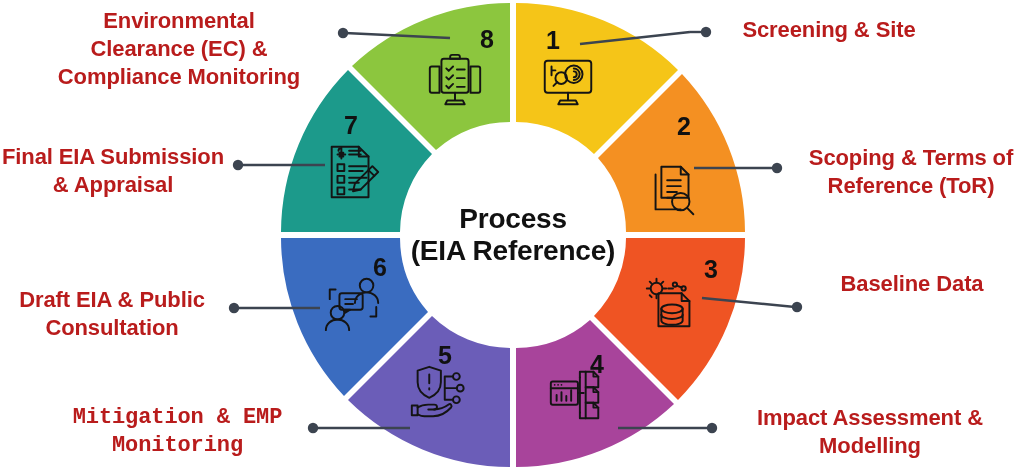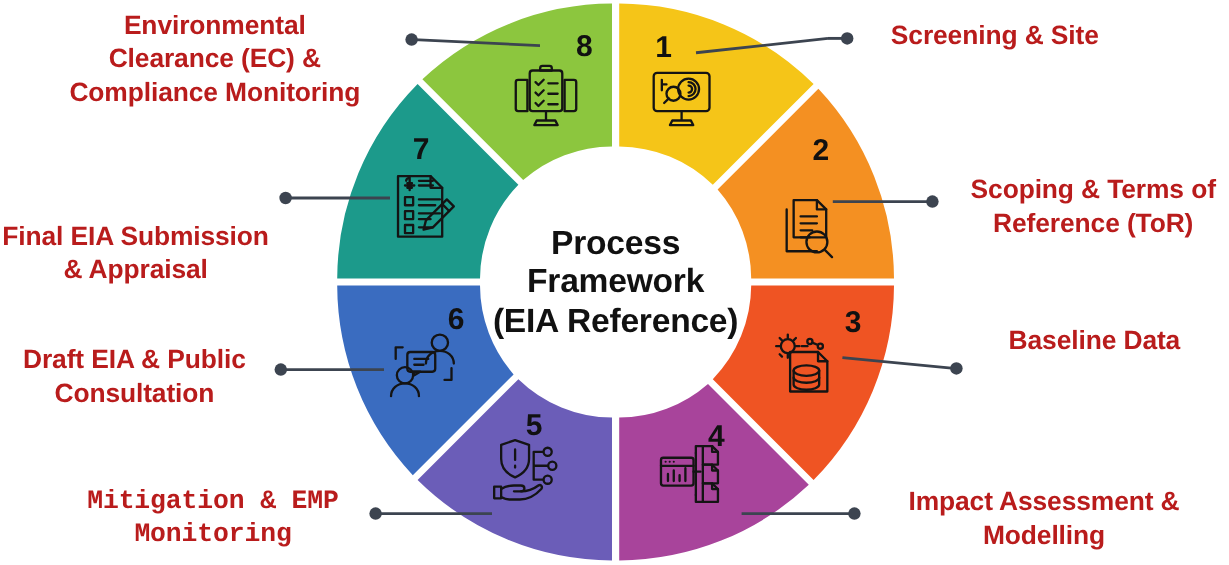--- a/index.html
+++ b/index.html
@@ -146,21 +146,20 @@
 
       <g>
         <line x1="450" y1="38" x2="345" y2="33"></line>
         <circle cx="343" cy="33" r="5.2" stroke="none"></circle>
       </g>
     </g>
   </svg>
 
   <div class="center-title">
     <span class="ln">Process</span>
-    <span class="ln">Framework</span>
     <span class="ln">(EIA Reference)</span>
   </div>
 
   <div class="seg-num" style="left:553px; top:40px;">1</div>
   <div class="seg-num" style="left:684px; top:126px;">2</div>
   <div class="seg-num" style="left:711px; top:269px;">3</div>
   <div class="seg-num" style="left:597px; top:364px;">4</div>
   <div class="seg-num" style="left:445px; top:355px;">5</div>
   <div class="seg-num" style="left:380px; top:267px;">6</div>
   <div class="seg-num" style="left:351px; top:125px;">7</div>
@@ -298,21 +297,21 @@
   <div class="callout left" style="left:70px; top:404px; width:215px;font-family:Liberation Mono, monospace;">
     <div>Mitigation &amp; EMP</div>
     <div>Monitoring</div>
   </div>
 
   <div class="callout left" style="left:8px; top:286px; width:208px;">
     <div>Draft EIA &amp; Public</div>
     <div>Consultation</div>
   </div>
 
-  <div class="callout left" style="left:0px; top:143px; width:226px;margin-top:40px;">
+  <div class="callout left" style="left:0px; top:143px; width:226px;">
     <div>Final EIA Submission</div>
     <div>&amp; Appraisal</div>
   </div>
 
   <div class="callout left" style="left:28px; top:7px; width:302px;">
     <div>Environmental</div>
     <div>Clearance (EC) &amp;</div>
     <div>Compliance Monitoring</div>
   </div>
 

